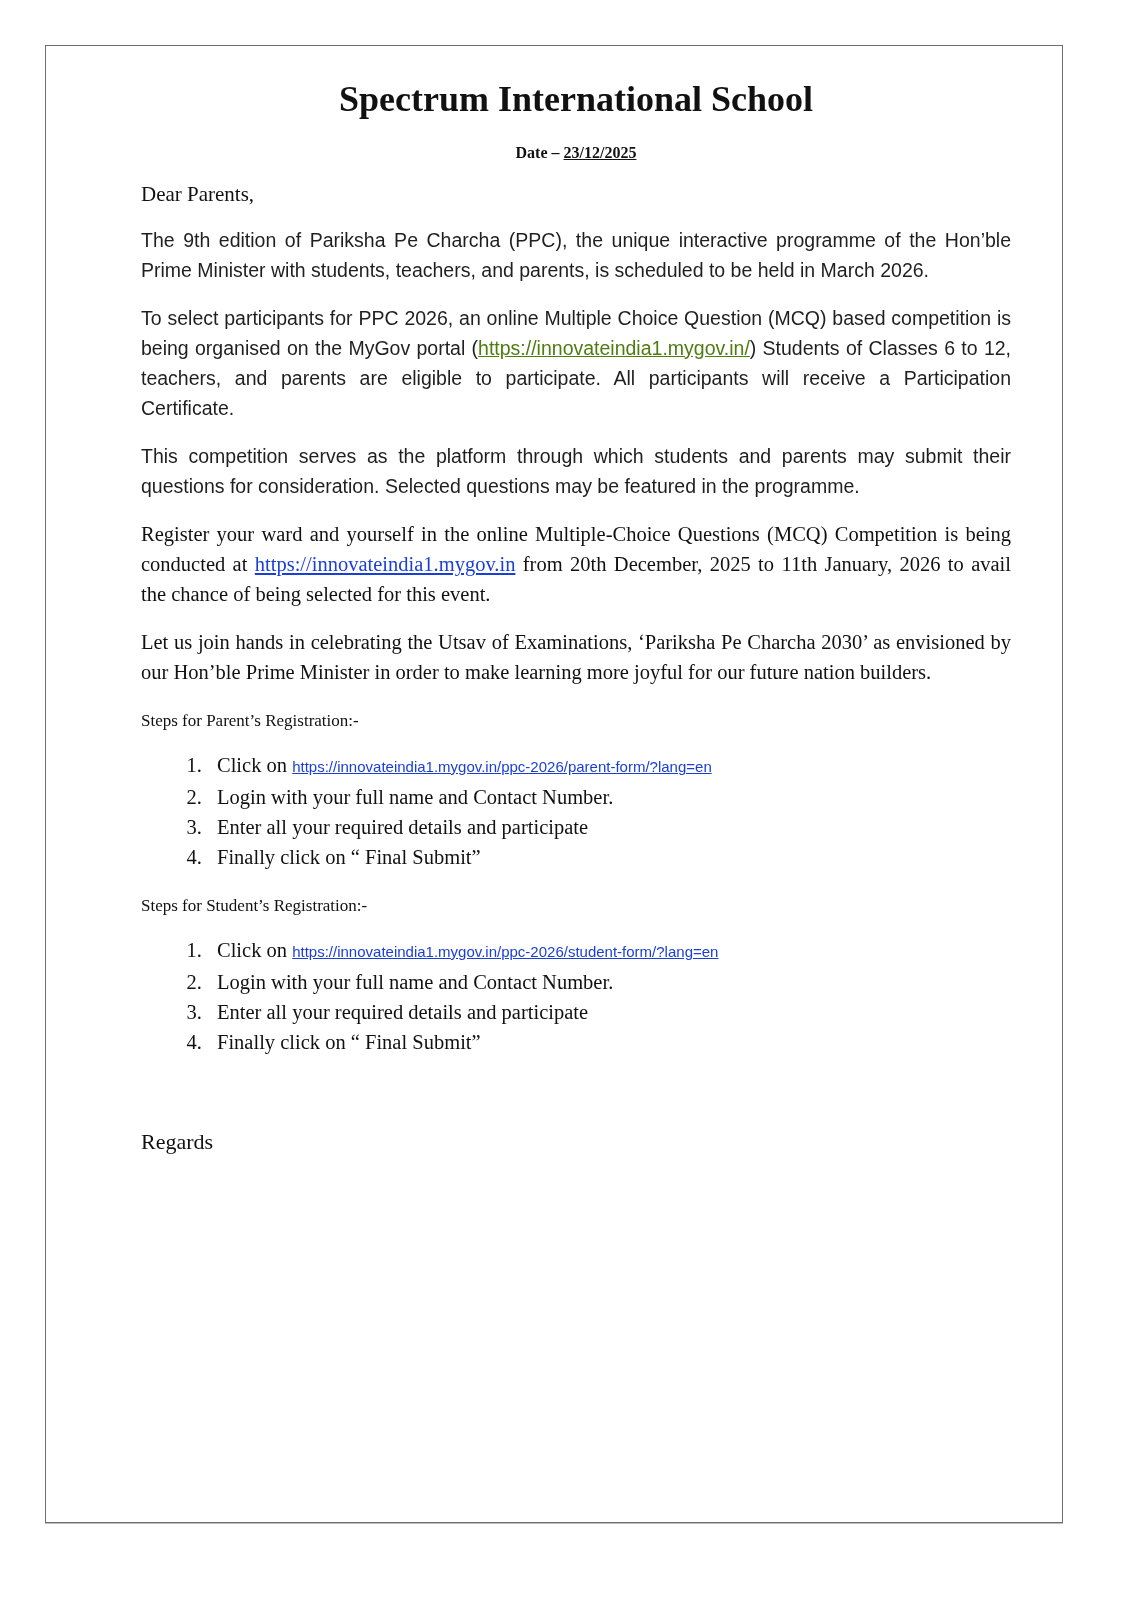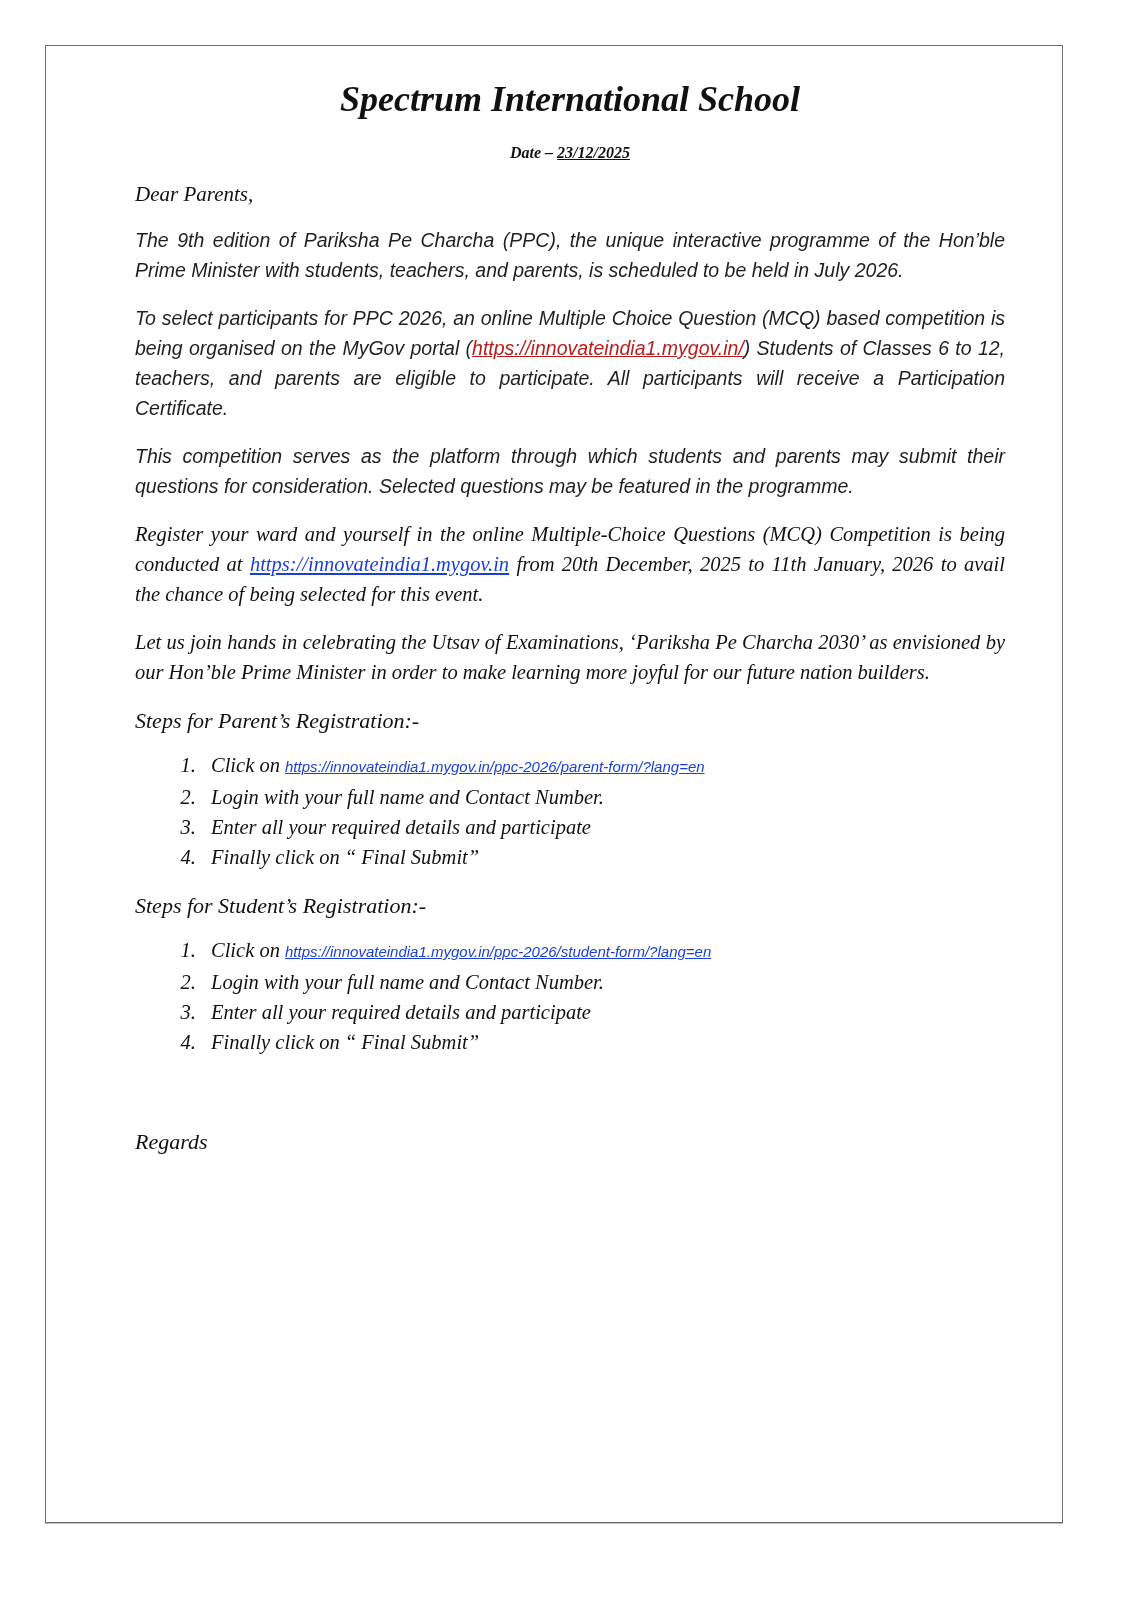--- a/index.html
+++ b/index.html
@@ -18,25 +18,24 @@
       left: 45px;
       top: 45px;
       width: 1018px;
       height: 1478px;
       border: 1px solid #6e6e6e;
       box-shadow: 0 1px 0 #bdbdbd;
       box-sizing: border-box;
     }
     .content {
       position: absolute;
-      left: 135px;
+      left: 141px;
       top: 70px;
       width: 870px;
       color: #111111;
-      font-style: italic;
     }
     .serif {
       font-family: "Liberation Serif", "DejaVu Serif", serif;
     }
     .sans {
       font-family: "Liberation Sans", "DejaVu Sans", sans-serif;
     }
     .school-title {
       font-family: "Liberation Serif", "DejaVu Serif", serif;
       font-weight: bold;
@@ -78,30 +77,30 @@
     p.para.serif {
       font-size: 20.5px;
       line-height: 30px;
     }
     .gap-18 { margin-top: 18px !important; }
     a.doc-link {
       color: #1a3fd6;
       text-decoration: underline;
     }
     a.doc-link.sans-link {
-      color: #b91c1c;
+      color: #4d7c0f;
     }
     a.small-link {
       font-family: "Liberation Sans", "DejaVu Sans", sans-serif;
       font-size: 15px;
       color: #1a3fd6;
       text-decoration: underline;
     }
     .steps-heading {
-      font-size: 22px;
+      font-size: 17px;
       margin: 19px 0 0 0;
       line-height: 30px;
     }
     ol.steps {
       margin: 14px 0 0 0;
       padding: 0 0 0 66px;
       font-family: "Liberation Serif", "DejaVu Serif", serif;
       font-size: 20.5px;
       line-height: 30px;
     }
@@ -121,21 +120,21 @@
 <div class="content">
 
   <h1 class="school-title">Spectrum International School</h1>
 
   <div class="date-line">
     <span>Date – </span><span class="date-value">23/12/2025</span>
   </div>
 
   <div class="salutation serif">Dear Parents,</div>
 
-  <p class="para sans gap-18">The 9th edition of Pariksha Pe Charcha (PPC), the unique interactive programme of the Hon’ble Prime Minister with students, teachers, and parents, is scheduled to be held in July 2026.</p>
+  <p class="para sans gap-18">The 9th edition of Pariksha Pe Charcha (PPC), the unique interactive programme of the Hon’ble Prime Minister with students, teachers, and parents, is scheduled to be held in March 2026.</p>
 
   <p class="para sans gap-18">
     <span>To select participants for PPC 2026, an online Multiple Choice Question (MCQ) based competition is being organised on the MyGov portal (</span><a class="doc-link sans-link" href="#">https://innovateindia1.mygov.in/</a><span>) Students of Classes 6 to 12, teachers, and parents are eligible to participate. All participants will receive a Participation Certificate.</span>
   </p>
 
   <p class="para sans gap-18">This competition serves as the platform through which students and parents may submit their questions for consideration. Selected questions may be featured in the programme.</p>
 
   <p class="para serif gap-18">
     <span>Register your ward and yourself in the online Multiple-Choice Questions (MCQ) Competition is being conducted at </span><a class="doc-link" href="#">https://innovateindia1.mygov.in</a><span> from 20th December, 2025 to 11th January, 2026 to avail the chance of being selected for this event.</span>
   </p>

